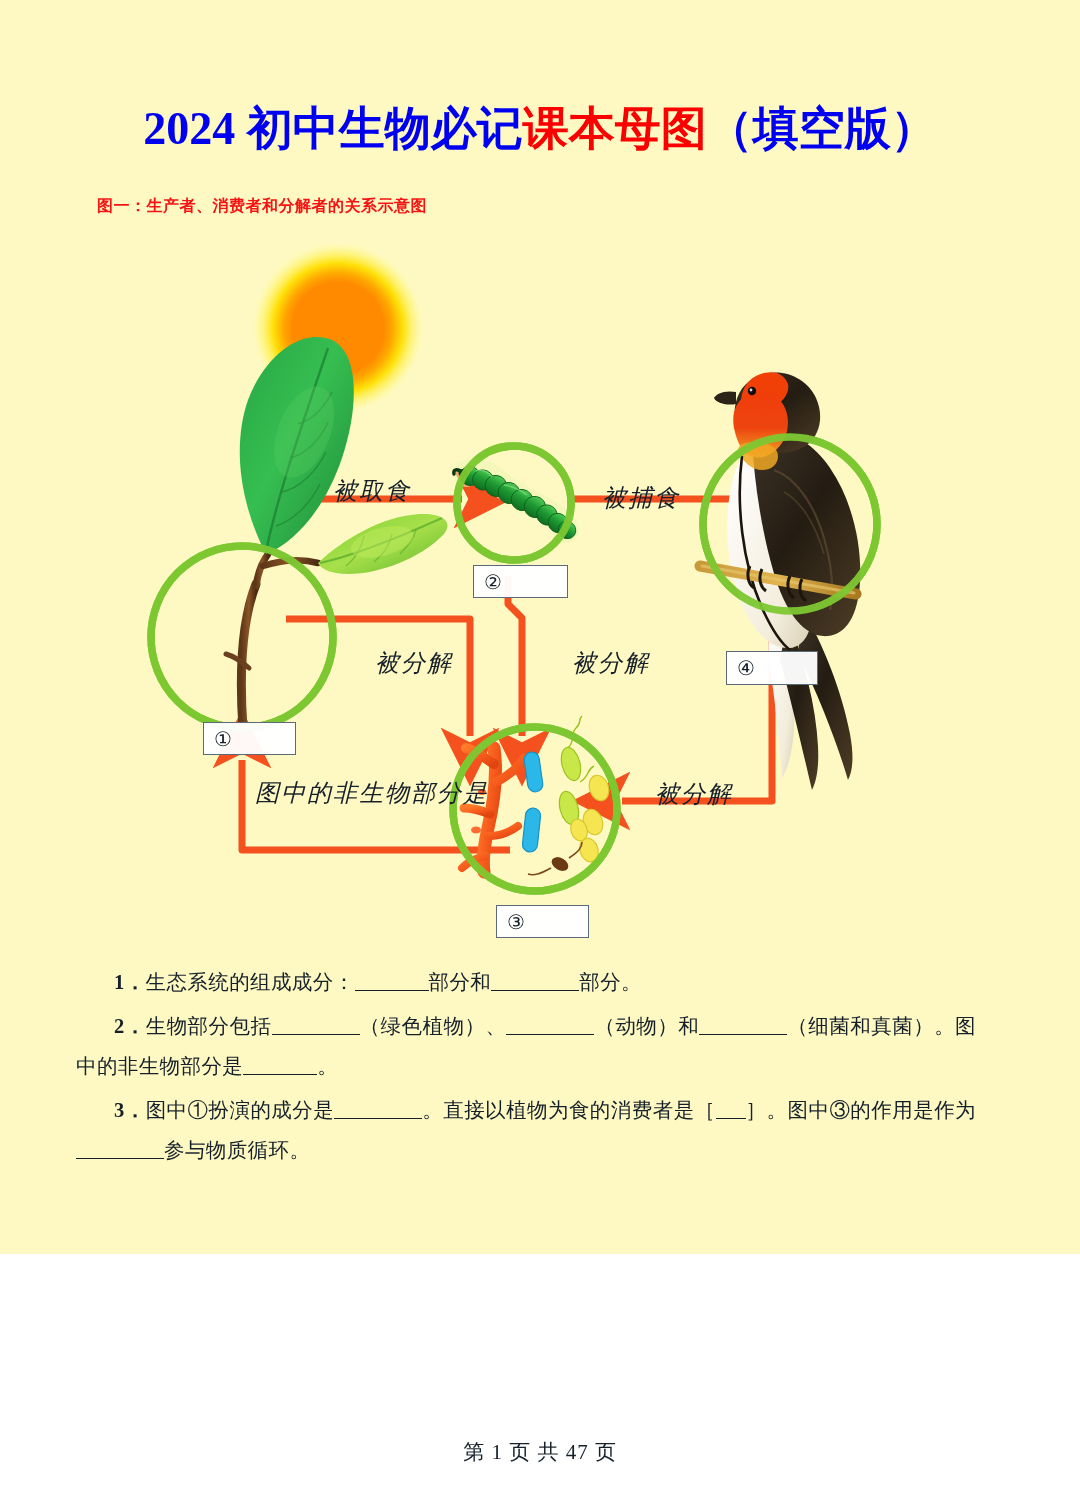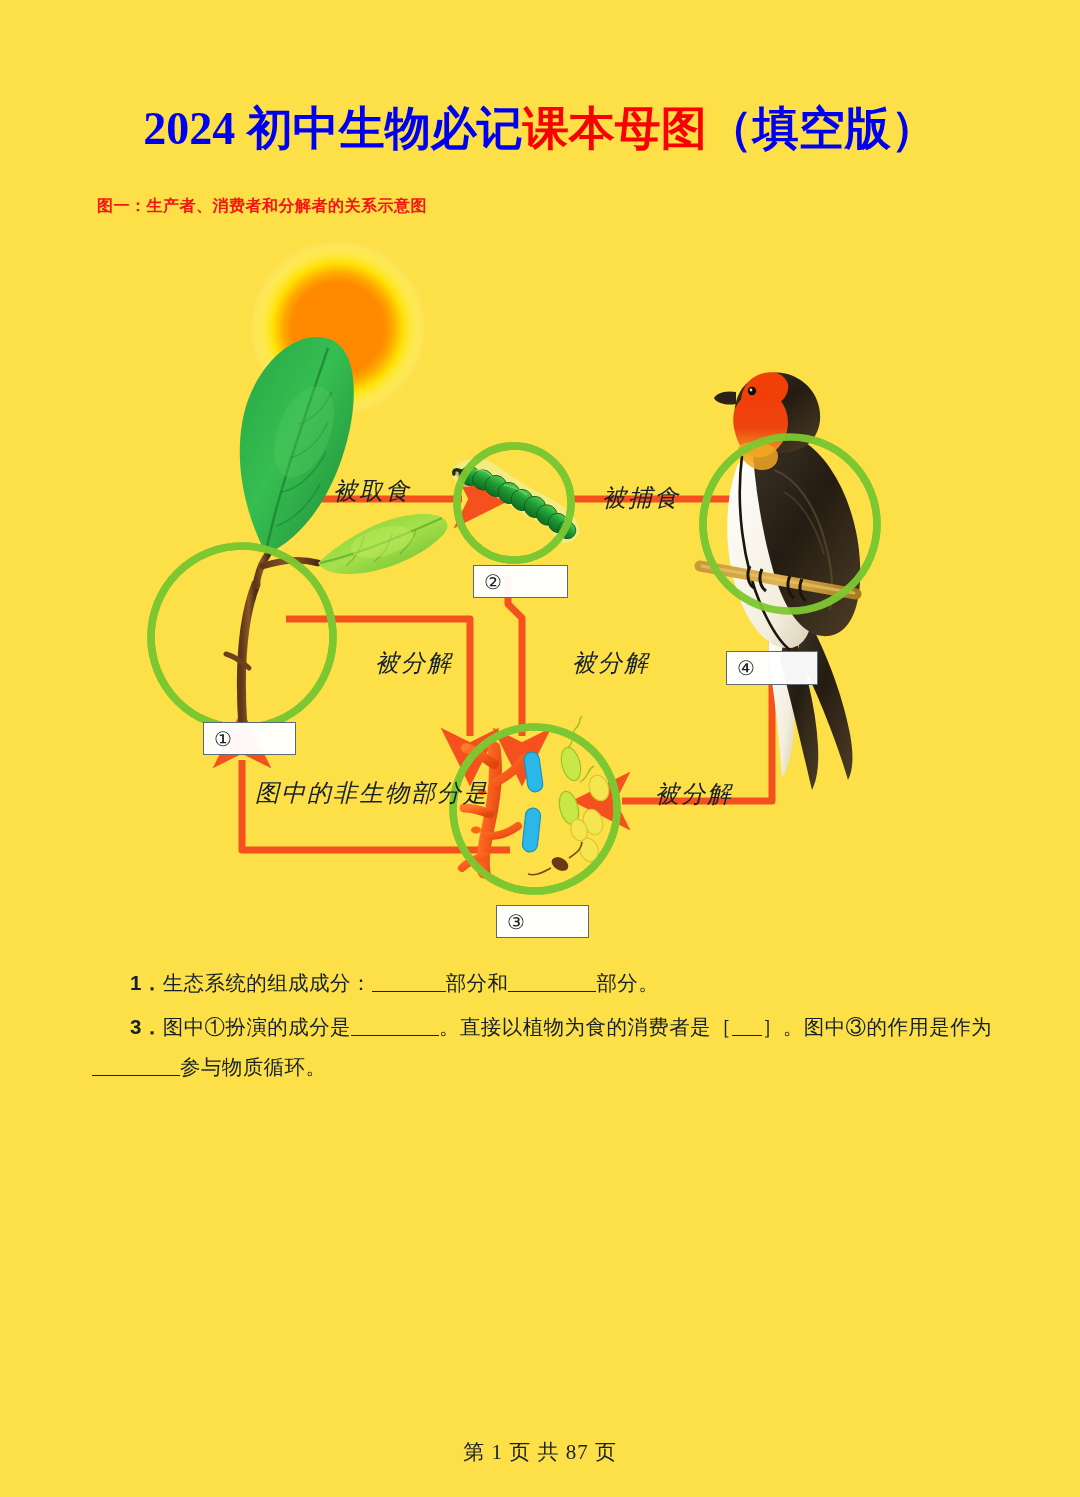--- a/index.html
+++ b/index.html
@@ -12,22 +12,22 @@
     height: 1497px;
     position: relative;
     font-family: "Liberation Serif", serif;
     overflow: hidden;
   }
 
   .page {
     position: absolute;
     left: 0; top: 0;
     width: 1080px;
-    height: 1497px;
-    background: #fde047;
+    height: 1254px;
+    background: #fef9c3;
   }
 
   
   .doc-title {
     position: absolute;
     left: 0; top: 98px;
     width: 1080px;
     text-align: center;
     font-family: "Liberation Serif", serif;
     font-size: 46px;
@@ -80,23 +80,23 @@
     color: #16202b;
     line-height: 1;
     display: flex;
     align-items: center;
     padding-left: 10px;
   }
 
   
   .questions {
     position: absolute;
-    left: 92px; top: 963px;
+    left: 76px; top: 963px;
     width: 900px;
-    font-family: Liberation Sans, sans-serif;
+    font-family: Liberation Serif, serif;
     font-size: 20.5px;
     color: #16202b;
     line-height: 1.95;
   }
   .q {
     margin: 0 0 4px 0;
     text-indent: 38px;
     text-align: justify;
     letter-spacing: 0.4px;
   }
@@ -372,20 +372,21 @@
     <div class="ansbox" style="left:636px; top:415px; width:92px; height:34px;">
       <span>④</span>
       <span></span>
     </div>
   </div>
 
   <div class="questions">
 
     <p class="q"><span class="qnum">1．</span><span>生态系统的组成成分：</span><span class="blank b-m"></span><span>部分和</span><span class="blank b-l"></span><span>部分。</span></p>
 
+    <p class="q"><span class="qnum">2．</span><span>生物部分包括</span><span class="blank b-l"></span><span>（绿色植物）、</span><span class="blank b-l"></span><span>（动物）和</span><span class="blank b-l"></span><span>（细菌和真菌）。图中的非生物部分是</span><span class="blank b-m"></span><span>。</span></p>
 
     <p class="q"><span class="qnum">3．</span><span>图中①扮演的成分是</span><span class="blank b-l"></span><span>。直接以植物为食的消费者是［</span><span class="blank b-xs"></span><span>］。图中③的作用是作为</span><span class="blank b-l"></span><span>参与物质循环。</span></p>
 
   </div>
 
-  <div class="footer">第 1 页 共 87 页</div>
+  <div class="footer">第 1 页 共 47 页</div>
 
 </div>
 
 </body></html>

